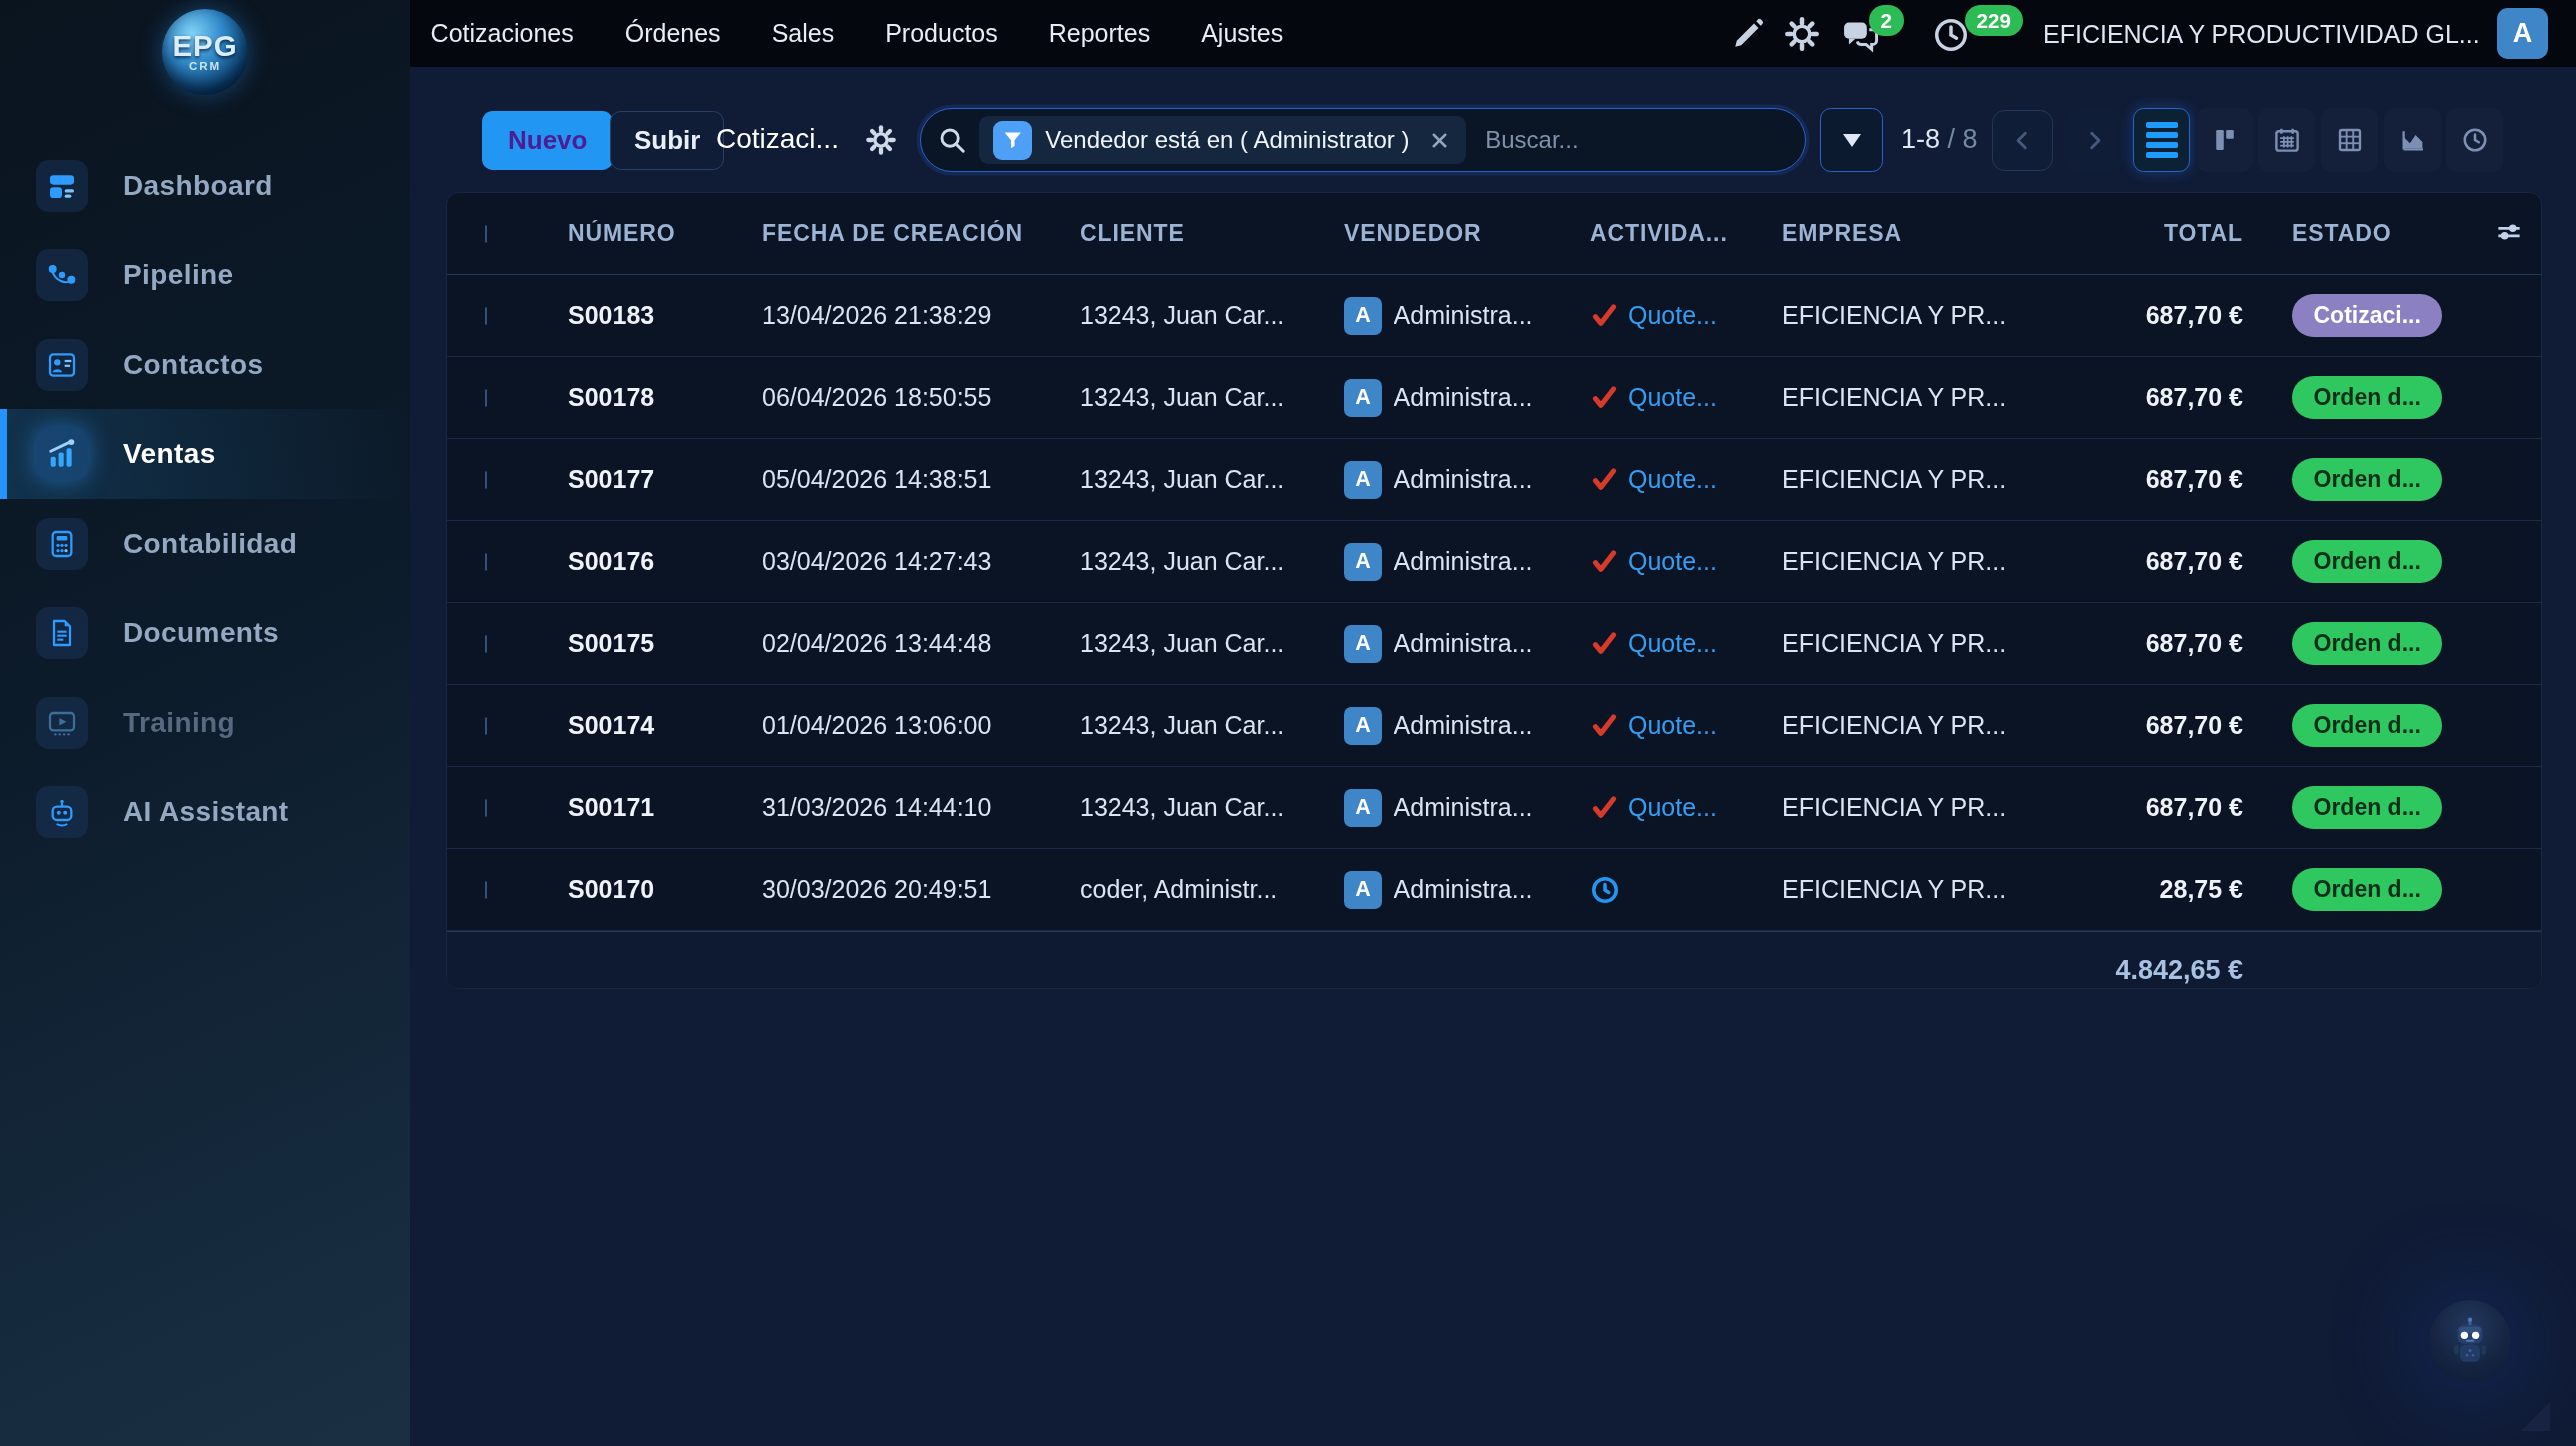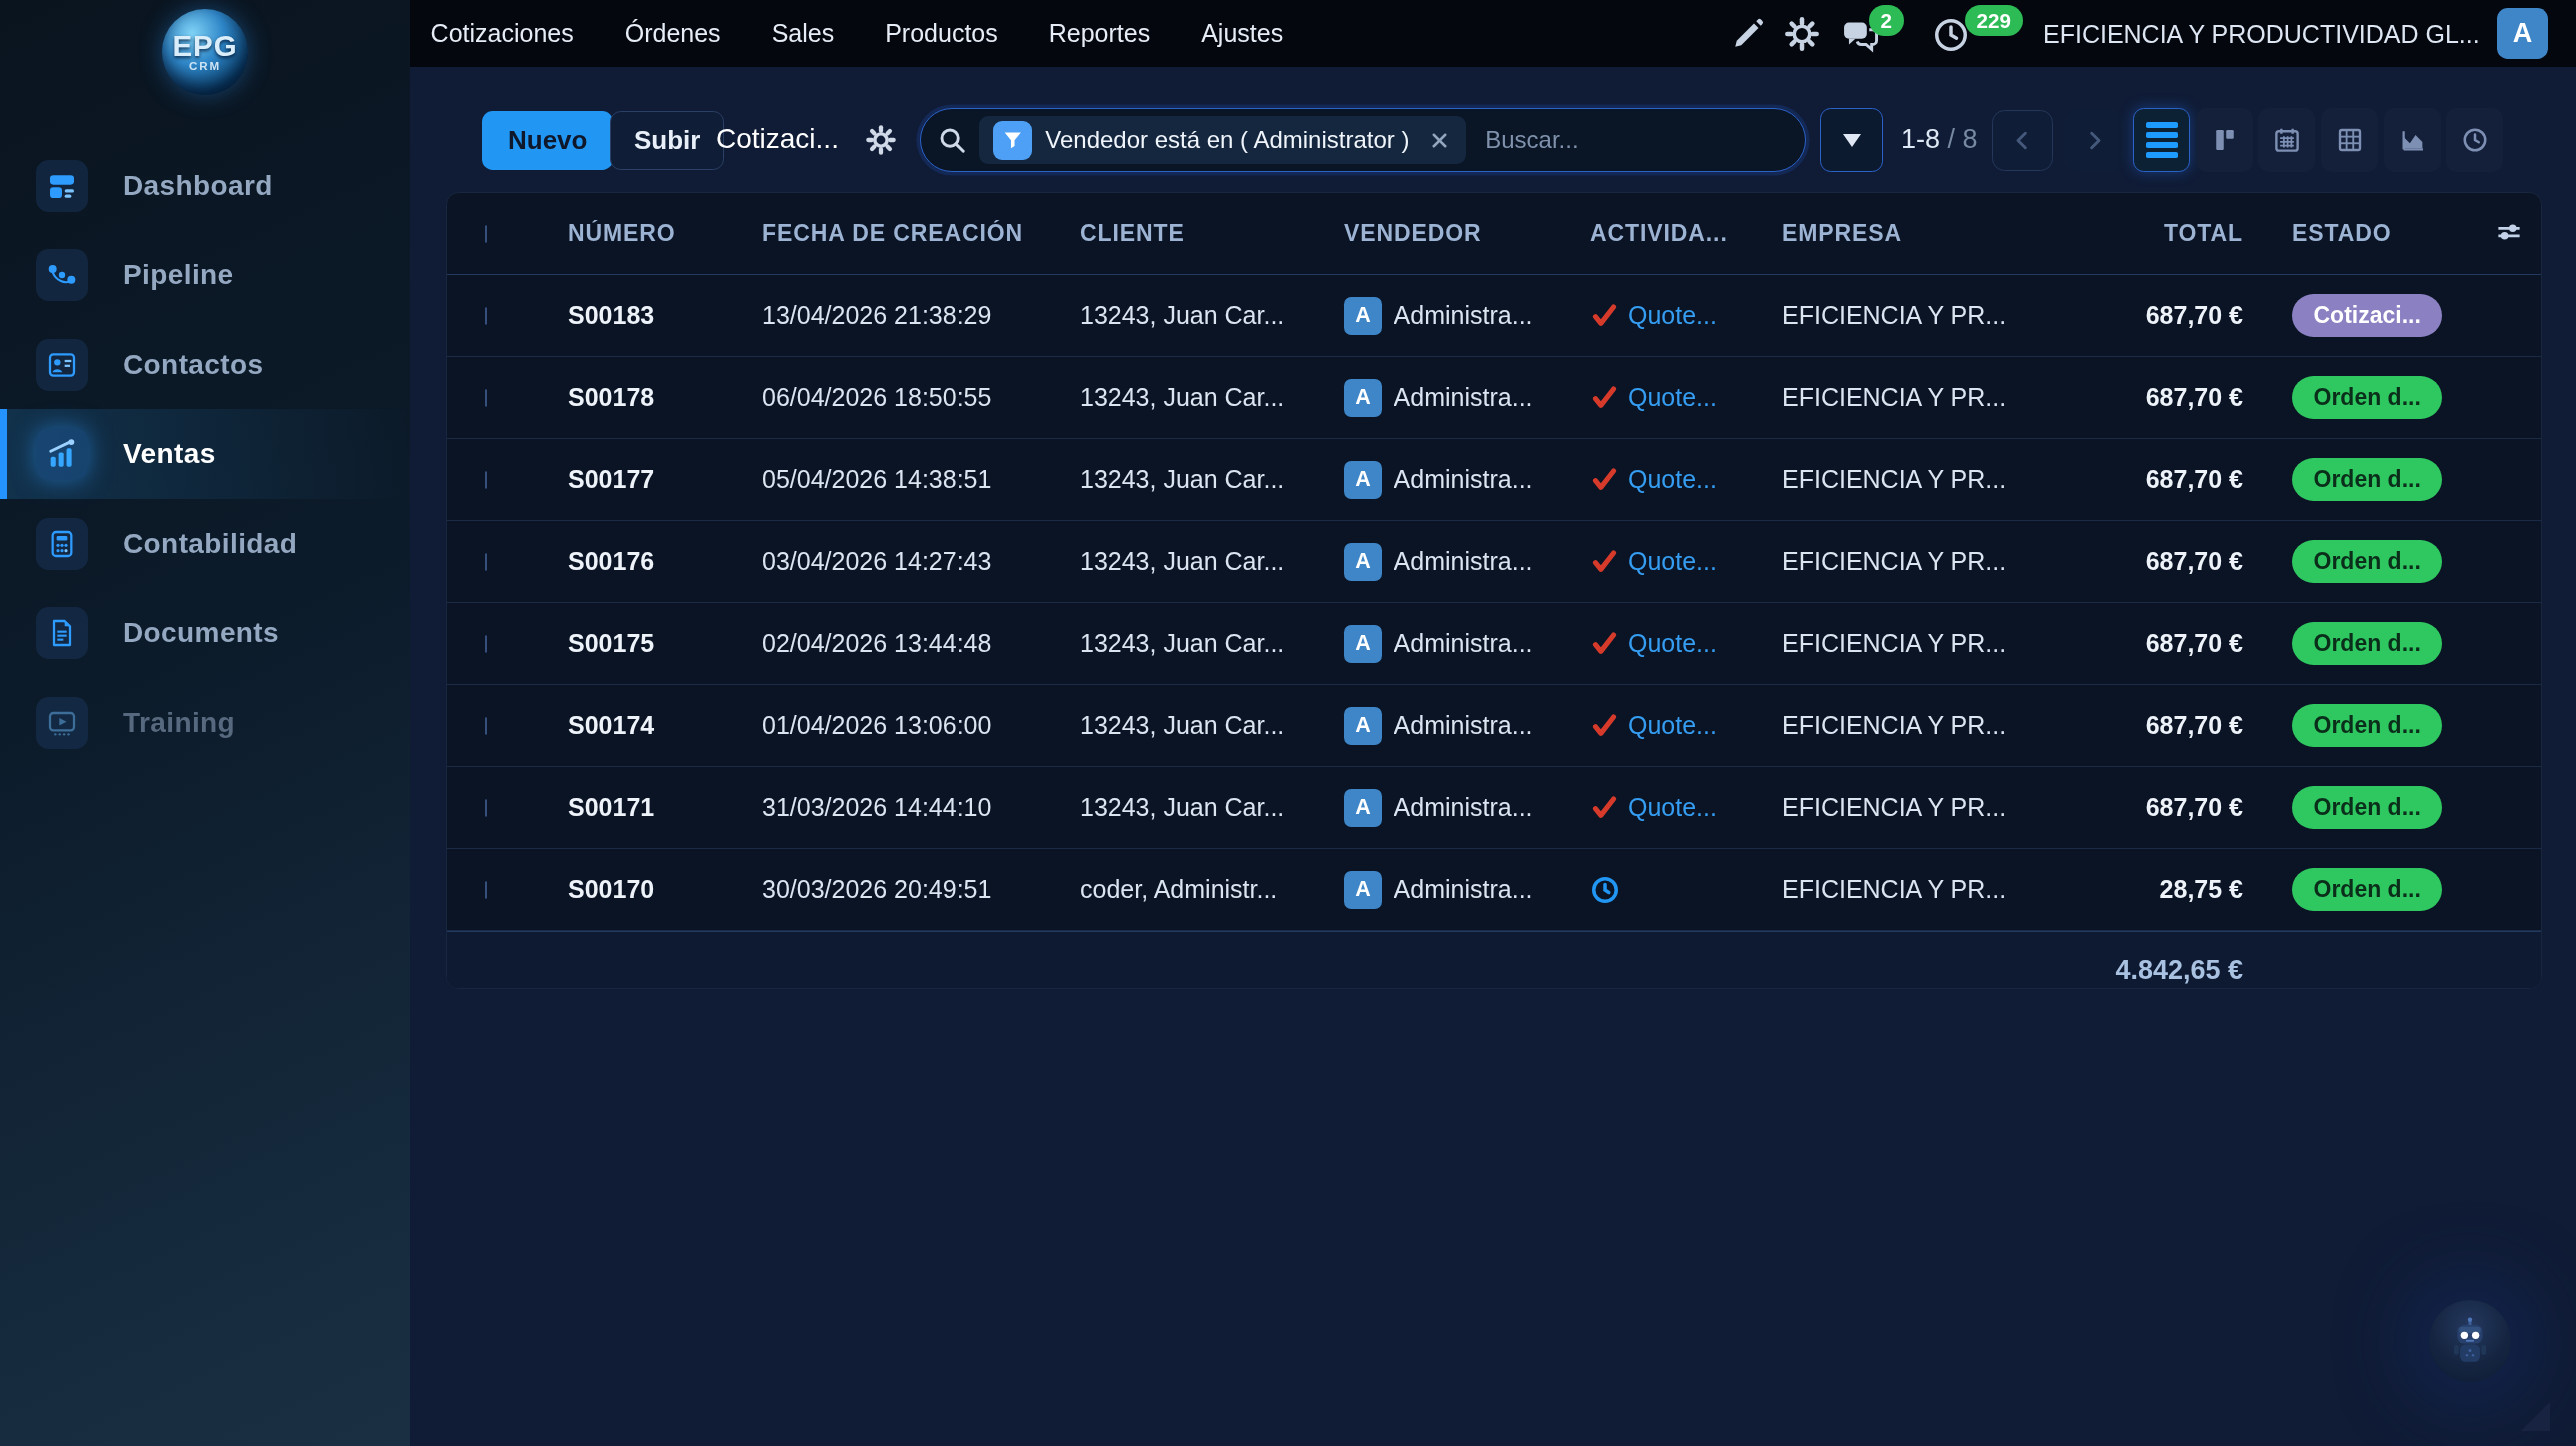--- a/index.html
+++ b/index.html
@@ -37,21 +37,21 @@
   .avatar{position:absolute;left:2087px;top:8px;width:51px;height:51px;border-radius:10.7px;background:#3e86c8;
     color:#fff;font-size:27px;font-weight:700;display:flex;align-items:center;justify-content:center;}
 
   
   .content{position:absolute;left:410px;top:67px;width:2166px;height:1379px;background:#101c36;}
 
   
   .toolbar{position:absolute;left:0;top:41px;width:2166px;height:64px;}
   .btn{box-sizing:border-box;display:flex;align-items:center;justify-content:center;cursor:pointer;}
   .btn-new{position:absolute;left:72px;top:2.7px;height:59px;padding:0 26px;border-radius:10.7px;
-    background:#2196f3;color:#0f172a;font-size:26px;font-weight:700;}
+    background:#2196f3;color:#4c1d95;font-size:26px;font-weight:700;}
   .btn-upload{position:absolute;left:200px;top:2.7px;height:59px;padding:0 23px;border-radius:10.7px;
     background:#0f1d36;border:1.8px solid #2a4066;color:#e9eff8;font-size:26px;font-weight:600;}
   .page-title{position:absolute;left:306px;top:15px;font-size:28px;font-weight:500;color:#fff;white-space:nowrap;}
   .title-gear{position:absolute;left:455px;top:16px;width:32px;height:32px;cursor:pointer;}
   .searchbar{position:absolute;left:510px;top:0;width:886px;height:64px;border-radius:34px;box-sizing:border-box;
     background:#0a1526;border:1.8px solid #2b62c8;box-shadow:0 0 0 3.6px rgba(25,70,160,.30);
     display:flex;align-items:center;padding:0 16px;}
   .search-icon{width:30px;height:30px;flex:none;}
   .filter-chip{display:flex;align-items:center;gap:13.4px;background:#15273f;border-radius:9px;height:48px;
     padding:0 14.3px;margin-left:11.6px;flex:none;cursor:pointer;}
@@ -203,20 +203,33 @@
             <path d="M10 8.2l5.4 2.8-5.4 2.8z" fill="#3c6e99"></path>
             <circle cx="7" cy="20.5" r=".9" fill="#3c6e99"></circle>
             <circle cx="10.3" cy="20.5" r=".9" fill="#3c6e99"></circle>
             <circle cx="13.6" cy="20.5" r=".9" fill="#3c6e99"></circle>
             <circle cx="16.9" cy="20.5" r=".9" fill="#3c6e99"></circle>
           </svg>
       </span>
       <span class="nav-label">Training</span>
     </div>
 
+    <div class="nav-item" style="top:767px">
+      <span class="icon-tile">
+        <svg width="32" height="32" viewBox="0 0 24 24">
+            <rect x="5" y="8" width="14" height="10" rx="3.2" fill="none" stroke="#2e9bff" stroke-width="1.7"></rect>
+            <circle cx="9.6" cy="12.6" r="1.5" fill="#2e9bff"></circle>
+            <circle cx="14.4" cy="12.6" r="1.5" fill="#2e9bff"></circle>
+            <line x1="12" y1="5.2" x2="12" y2="8" stroke="#2e9bff" stroke-width="1.6"></line>
+            <circle cx="12" cy="4.2" r="1.3" fill="#2e9bff"></circle>
+            <path d="M8 21c2.5 1.4 5.5 1.4 8 0" stroke="#2e9bff" stroke-width="1.5" fill="none"></path>
+          </svg>
+      </span>
+      <span class="nav-label">AI Assistant</span>
+    </div>
   </div>
 
   <div class="topbar">
     <div class="menu">
       <span class="menu-item">Cotizaciones</span>
       <span class="menu-item">Órdenes</span>
       <span class="menu-item">Sales</span>
       <span class="menu-item">Productos</span>
       <span class="menu-item">Reportes</span>
       <span class="menu-item">Ajustes</span>

